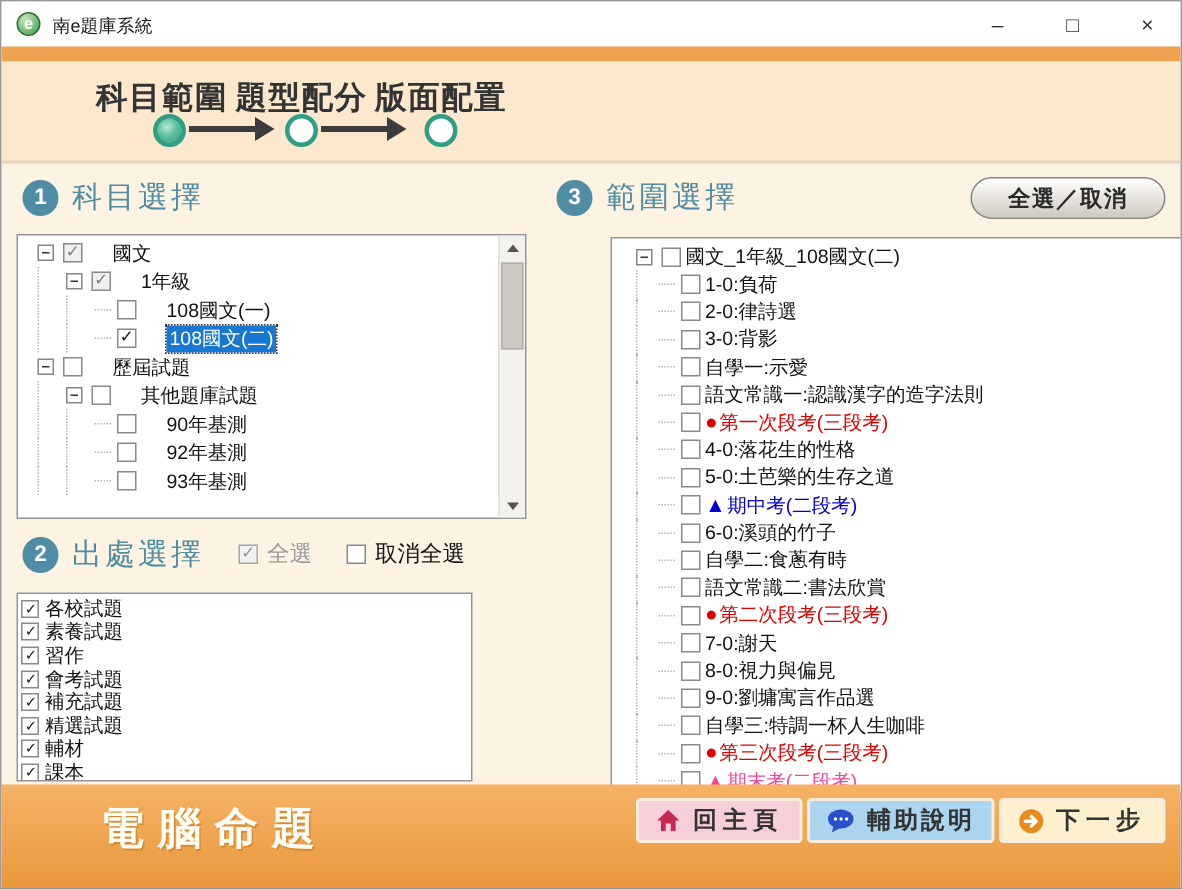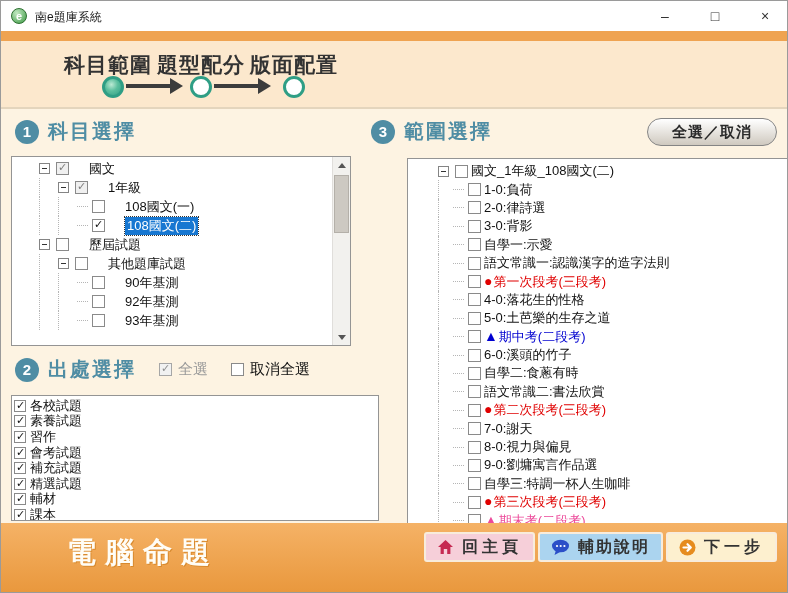--- a/index.html
+++ b/index.html
@@ -24,30 +24,30 @@
                border:3px solid #2f9e85;background:#fff;box-sizing:content-box;}
   .step-circle.active{background:radial-gradient(circle at 40% 35%,#bcead4 0%,#5cbf9e 45%,#2f9e85 100%);}
   .step-line{position:absolute;top:43px;height:4px;background:#3c3c3c;}
   .step-arrow{position:absolute;top:37px;width:0;height:0;border-left:13px solid #3c3c3c;
               border-top:8px solid transparent;border-bottom:8px solid transparent;}
 
   
   .sec-header{position:absolute;display:flex;align-items:center;gap:9px;}
   .num-circle{width:24px;height:24px;border-radius:50%;background:#4f8da4;color:#fff;
               font-size:15px;font-weight:bold;line-height:24px;text-align:center;}
-  .sec-title{font-size:20px;font-weight:bold;color:#4f8da4;letter-spacing:2px;}
+  .sec-title{font-size:20px;font-weight:normal;color:#4f8da4;letter-spacing:2px;}
 
   
   .panel{position:absolute;background:#fff;border:1px solid #949494;overflow:hidden;box-sizing:border-box;}
   #subject-box{left:10px;top:155px;width:340px;height:190px;padding:2px 0 0 0;}
-  #source-box{left:10px;top:394px;width:368px;height:126px;padding:2px 0 0 2px;}
+  #source-box{left:10px;top:394px;width:304px;height:126px;padding:2px 0 0 2px;font-family:Liberation Mono, monospace;}
   #range-box{left:366px;top:157px;width:412px;height:371px;padding:3px 0 0 3px;margin-left:40px;}
 
   
-  .trow{display:flex;align-items:center;padding-left:27px;text-align:right;}
+  .trow{display:flex;align-items:center;padding-left:13px;text-align:right;}
   #subject-tree .trow{height:19px;}
   #range-tree .trow{height:18.4px;}
   .vg{width:18px;height:100%;border-left:1px dotted #b5b5b5;}
   #range-tree .vg{width:14px;}
   .exp{width:11px;height:11px;border:1px solid #848484;background:#fff;display:flex;align-items:center;
        justify-content:center;margin-right:6px;box-sizing:border-box;flex:none;}
   .exp i{display:block;width:5px;height:1px;background:#333;}
   .hg{width:11px;border-top:1px dotted #b5b5b5;margin-right:4px;flex:none;}
   .cb{width:13px;height:13px;border:1px solid #8a8a8a;background:#fff;position:relative;flex:none;box-sizing:border-box;}
   .cb.checked::after,.cb.partial::after{content:"✓";position:absolute;left:0;top:-2px;width:11px;

